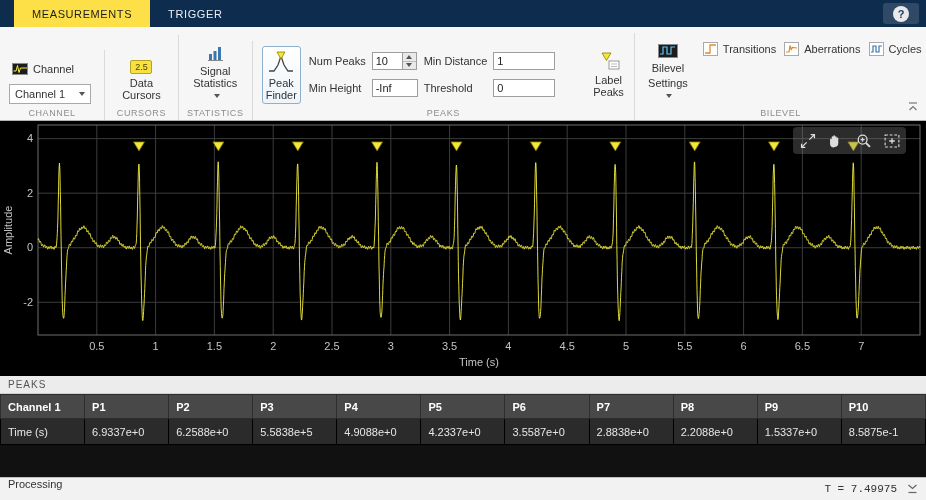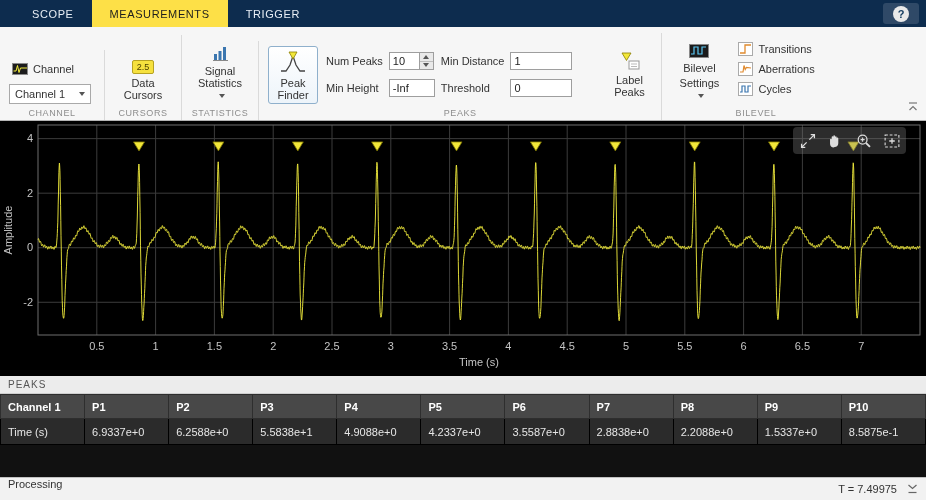--- a/index.html
+++ b/index.html
@@ -29,49 +29,48 @@
   .cursor-chip { width:22px; height:14px; background:#f6e13e; border:1px solid #b7a222; border-radius:2px; font-size:9px; color:#4a3f00; display:flex; align-items:center; justify-content:center; }
   .fields { display:grid; grid-template-columns:max-content 46px max-content 62px; column-gap:6px; row-gap:9px; align-items:center; font-size:11px; margin-top:6px; }
   .tsinput { height:18px; border:1px solid #9e9e9e; background:#fff; font-size:11px; font-family:"Liberation Sans",sans-serif; padding:0 3px; color:#222; width:100%; }
   .numfield { display:flex; width:46px; }
   .numfield input { width:31px; }
   .spinner { width:14px; display:flex; flex-direction:column; border:1px solid #9e9e9e; border-left:none; background:#e9e9e9; }
   .spin-btn { flex:1; display:flex; align-items:center; justify-content:center; }
   .spin-btn + .spin-btn { border-top:1px solid #bdbdbd; }
   .tri-up { width:0; height:0; border-left:3px solid transparent; border-right:3px solid transparent; border-bottom:4px solid #555; }
   .tri-down { width:0; height:0; border-left:3px solid transparent; border-right:3px solid transparent; border-top:4px solid #555; }
-  .mini-stack { display:flex; flex-direction:column; gap:2px; margin-top:2px; }
+  .mini-stack { display:flex; flex-direction:row; gap:2px; margin-top:2px; }
   .two-line { max-width:50px; }
   .collapse-btn { position:absolute; right:6px; bottom:8px; width:14px; height:12px; display:flex; align-items:center; justify-content:center; }
 
   
   .plot-panel { height:255px; flex:0 0 255px; background:#000; position:relative; }
   .plot-tools { position:absolute; top:6px; right:20px; background:rgba(125,125,125,.35); border-radius:4px; padding:2px; display:flex; gap:3px; }
   .ptool { width:25px; height:23px; display:flex; align-items:center; justify-content:center; border-radius:3px; }
 
   
   .peaks-panel { flex:1 1 auto; background:#111; display:flex; flex-direction:column; }
   .peaks-title { height:18px; background:#ececec; border-bottom:1px solid #cfcfcf; font-size:10px; letter-spacing:1px; color:#555; display:flex; align-items:center; padding-left:8px; flex:0 0 18px; }
   table.peaks { width:926px; border-collapse:collapse; table-layout:fixed; font-size:11px; }
   table.peaks th { background:#484848; color:#fff; font-weight:bold; text-align:left; padding:5px 7px; border:1px solid #2e2e2e; height:24px; }
   table.peaks td { color:#e6e6e6; padding:5px 7px; border:1px solid #000; height:26px; }
   table.peaks tr.row-time td { background:#2b2b2b; }
   table.peaks tr.row-value td { background:#0d0d0d; }
 
   
   .statusbar { height:23px; flex:0 0 23px; background:#f2f2f2; border-top:1px solid #c2c2c2; display:flex; justify-content:space-between; padding:0 8px; font-size:11px; color:#333; }
-  .status-right { display:flex; align-items:center; gap:10px; }
+  .status-right { display:flex; align-items:center; gap:10px;font-family:Liberation Mono, monospace; }
 </style>
 </head>
 <body>
 
 <div class="app">
 
   <div class="tabbar">
-    <div class="tab">SCOPE</div>
     <div class="tab active">MEASUREMENTS</div>
     <div class="tab">TRIGGER</div>
     <div class="help-wrap">
       <div class="help-circle">?</div>
     </div>
   </div>
 
   <div class="toolstrip">
 
     <div class="section" style="min-width:104px;">
@@ -298,21 +297,21 @@
             <th>P6</th>
             <th>P7</th>
             <th>P8</th>
             <th>P9</th>
             <th>P10</th>
           </tr>
           <tr class="row-time">
             <td>Time (s)</td>
             <td>6.9337e+0</td>
             <td>6.2588e+0</td>
-            <td>5.5838e+1</td>
+            <td>5.5838e+5</td>
             <td>4.9088e+0</td>
             <td>4.2337e+0</td>
             <td>3.5587e+0</td>
             <td>2.8838e+0</td>
             <td>2.2088e+0</td>
             <td>1.5337e+0</td>
             <td>8.5875e-1</td>
           </tr>
         </tbody>
     </table>

